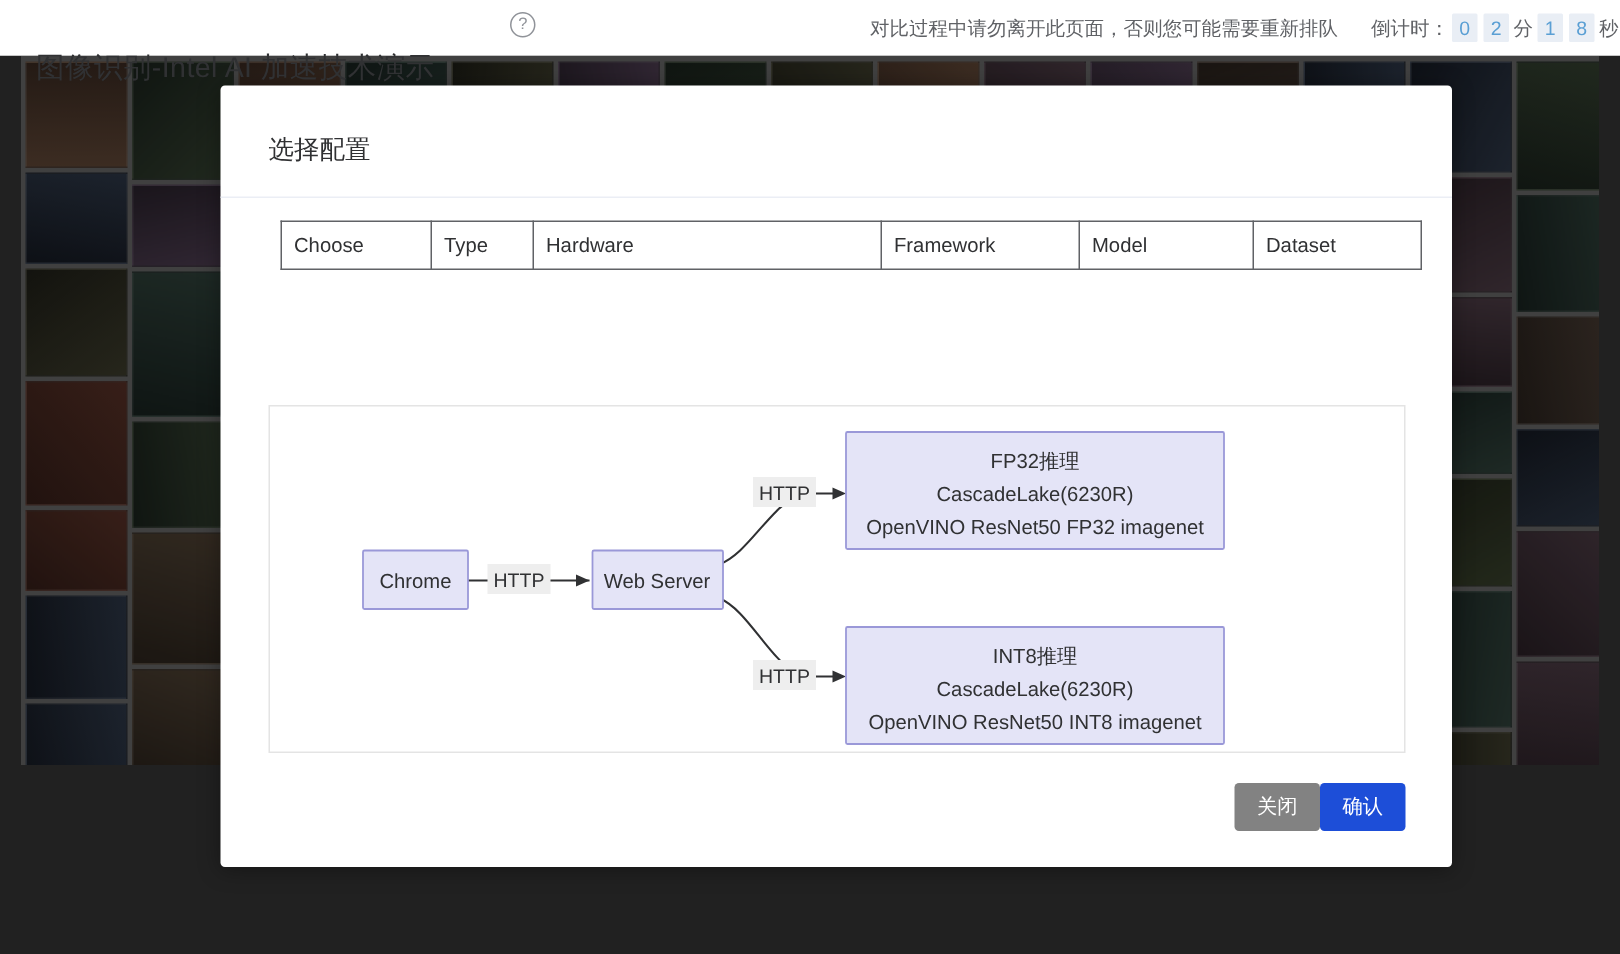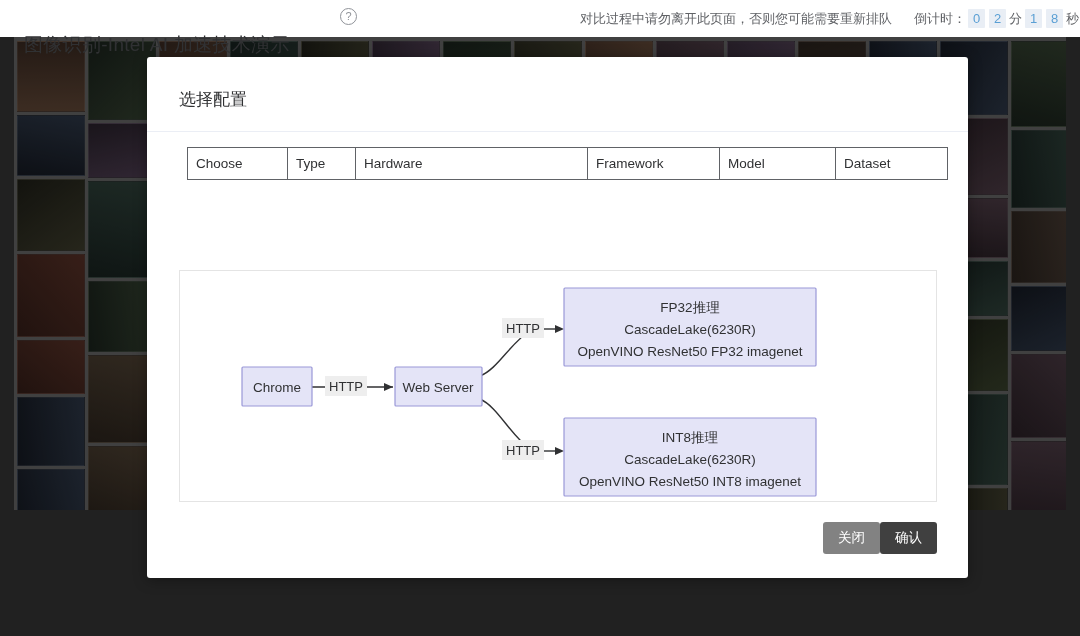--- a/index.html
+++ b/index.html
@@ -196,21 +196,21 @@
   .btn {
     min-width: 50px; height: 32px;
     padding: 0 15px;
     border: none; border-radius: 3px;
     font-size: 13.5px;
     color: #ffffff;
     cursor: pointer;
     font-family: "Liberation Sans", "DejaVu Sans", sans-serif;
   }
   .btn-close   { background: #828282; }
-  .btn-confirm { background: #404040; }
+  .btn-confirm { background: #1d4ed8; }
 </style>
 </head>
 <body>
 
 <div id="root">
 
   <div class="page-body">
     <div class="gallery" id="gallery">
         <div class="gal-col">
           <div class="gal-tile" style="height: 71px; background: linear-gradient(179deg, rgb(80, 58, 46), rgb(134, 99, 76));"></div>

